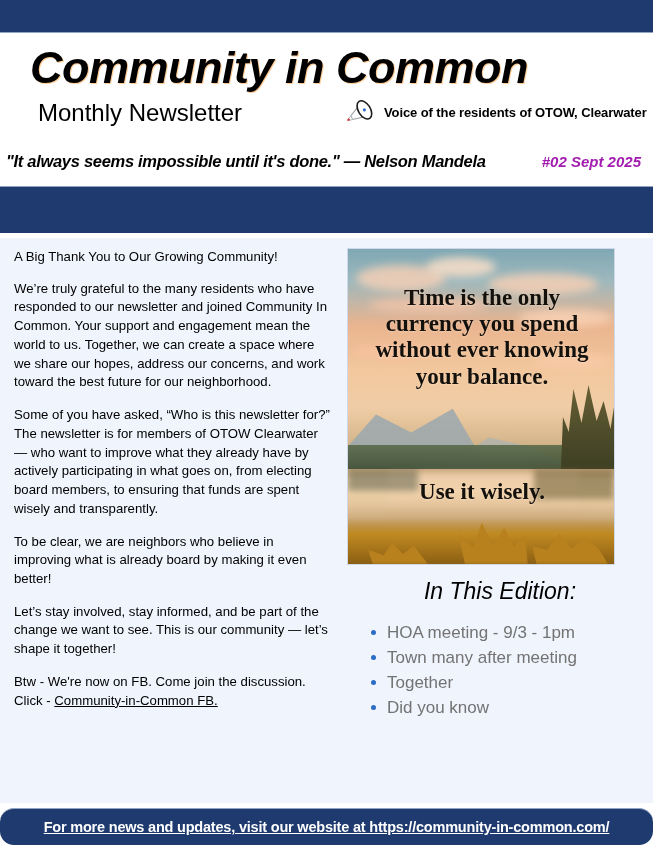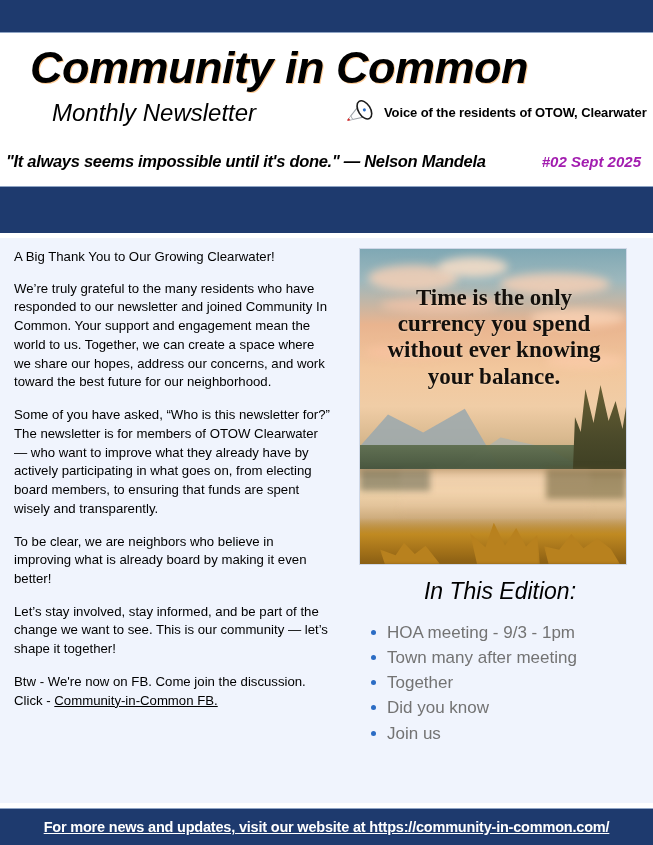--- a/index.html
+++ b/index.html
@@ -46,23 +46,22 @@
     font-weight: bold;
     font-style: italic;
     color: #000000;
     letter-spacing: -0.5px;
     white-space: nowrap;
     text-shadow: 1px 1px 0 rgba(255,160,60,0.55);
   }
 
   .masthead-sub {
     position: absolute;
-    left: 52px; top: 65px;
+    left: 38px; top: 65px;
     font-size: 24px;
-    font-style: italic;
     font-weight: normal;
     color: #000000;
     white-space: nowrap;
   }
 
   
   .tagline-wrap {
     position: absolute;
     left: 340px; top: 57px;
     display: flex;
@@ -149,21 +148,21 @@
   .body-para.tight { margin-bottom: 13px; }
 
   .fb-link {
     text-decoration: underline;
     color: #000000;
   }
 
   
   .quote-img {
     position: absolute;
-    left: 12px; top: 10px;
+    left: 0; top: 10px;
     width: 268px;
     height: 317px;
     border: 1px solid #cfd8e8;
     overflow: hidden;
     background: linear-gradient(180deg,
       #7fa8b4 0%,
       #9db8bd 10%,
       #e9b48f 24%,
       #f2c79d 38%,
       #f0cda6 50%,
@@ -335,20 +334,21 @@
   .footer-bar {
     position: absolute;
     left: 0; top: 808px;
     width: 653px;
     height: 37px;
     background: #1e3a6e;
     border-top: 1px solid #8fa4c4;
     display: flex;
     align-items: center;
     justify-content: center;
+    border-radius: 14px;
   }
   .footer-text {
     font-size: 14.5px;
     font-weight: bold;
     color: #ffffff;
     text-decoration: underline;
     white-space: nowrap;
     letter-spacing: -0.2px;
   }
 </style>
@@ -384,21 +384,21 @@
       <span class="quote-text">"It always seems impossible until it's done." — Nelson Mandela</span>
       <span class="issue-text">#02 Sept 2025</span>
     </div>
   </div>
 
   <div class="mid-band"></div>
 
   <div class="content">
 
     <div class="col-left">
-      <div class="body-para tight">A Big Thank You to Our Growing Clearwater!</div>
+      <div class="body-para tight">A Big Thank You to Our Growing Community!</div>
 
       <div class="body-para">We’re truly grateful to the many residents who have responded to our newsletter and joined Community In Common. Your support and engagement mean the world to us. Together, we can create a space where we share our hopes, address our concerns, and work toward the best future for our neighborhood.</div>
 
       <div class="body-para">Some of you have asked, “Who is this newsletter for?” The newsletter is for members of  OTOW Clearwater — who want to improve what they already have by actively participating in what goes on, from electing board members, to ensuring that funds are spent wisely and transparently.</div>
 
       <div class="body-para">To be clear, we are neighbors who believe in improving what is already board by making it even better!</div>
 
       <div class="body-para">Let’s stay involved, stay informed, and be part of the change we want to see. This is our community — let’s shape it together!</div>
 
       <div class="body-para">
@@ -426,20 +426,21 @@
         <div class="water-refl"></div>
         <div class="water-dark"></div>
         <div class="water-dark2"></div>
 
         <div class="grass"></div>
         <div class="grass-tuft g1"></div>
         <div class="grass-tuft g2"></div>
         <div class="grass-tuft g3"></div>
 
         <div class="quote-img-text">Time is the only currency you spend without ever knowing your balance.</div>
+        <div class="quote-img-text2">Use it wisely.</div>
       </div>
 
       <div class="edition-heading">In This Edition:</div>
 
       <ul class="edition-list">
         <li>
           <span class="bullet"></span>
           <span>HOA meeting - 9/3 - 1pm</span>
         </li>
         <li>
@@ -447,24 +448,20 @@
           <span>Town many after meeting</span>
         </li>
         <li>
           <span class="bullet"></span>
           <span>Together</span>
         </li>
         <li>
           <span class="bullet"></span>
           <span>Did you know</span>
         </li>
-        <li>
-          <span class="bullet"></span>
-          <span>Join us</span>
-        </li>
       </ul>
     </div>
   </div>
 
   <div class="footer-gap"></div>
   <div class="footer-bar">
     <a class="footer-text" href="#">For more news and updates, visit our website at  https://community-in-common.com/</a>
   </div>
 
 </div>

